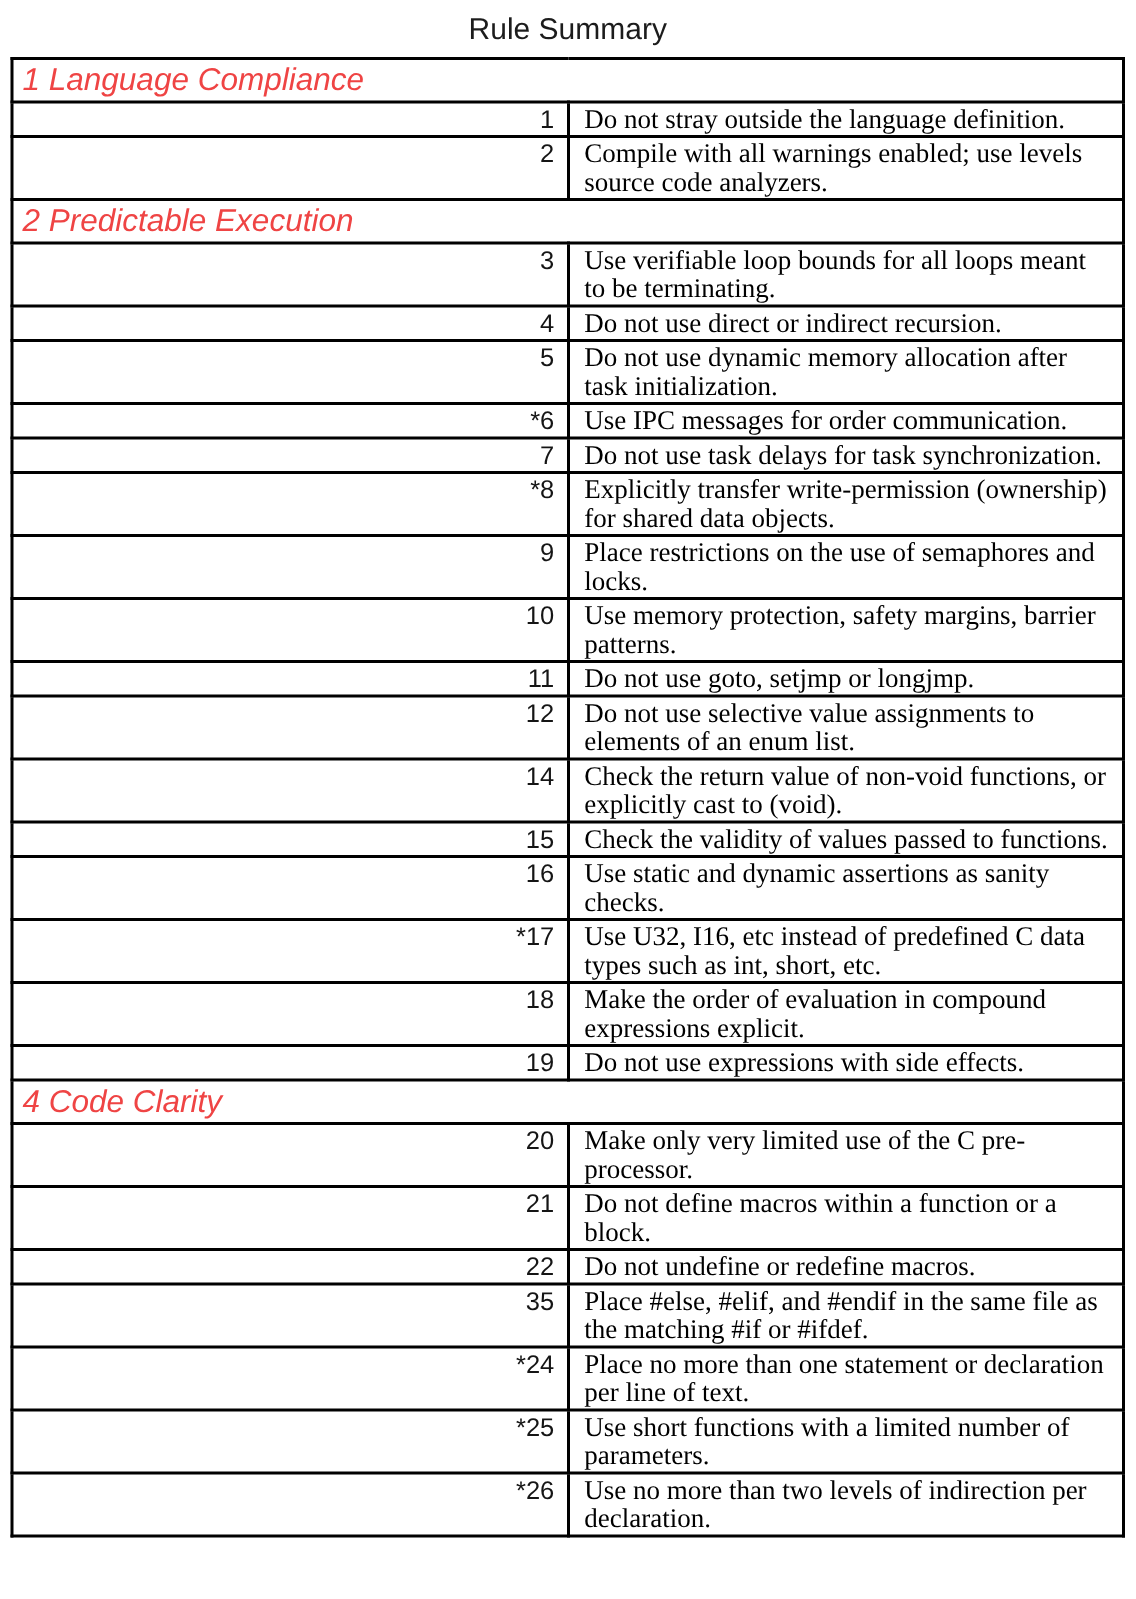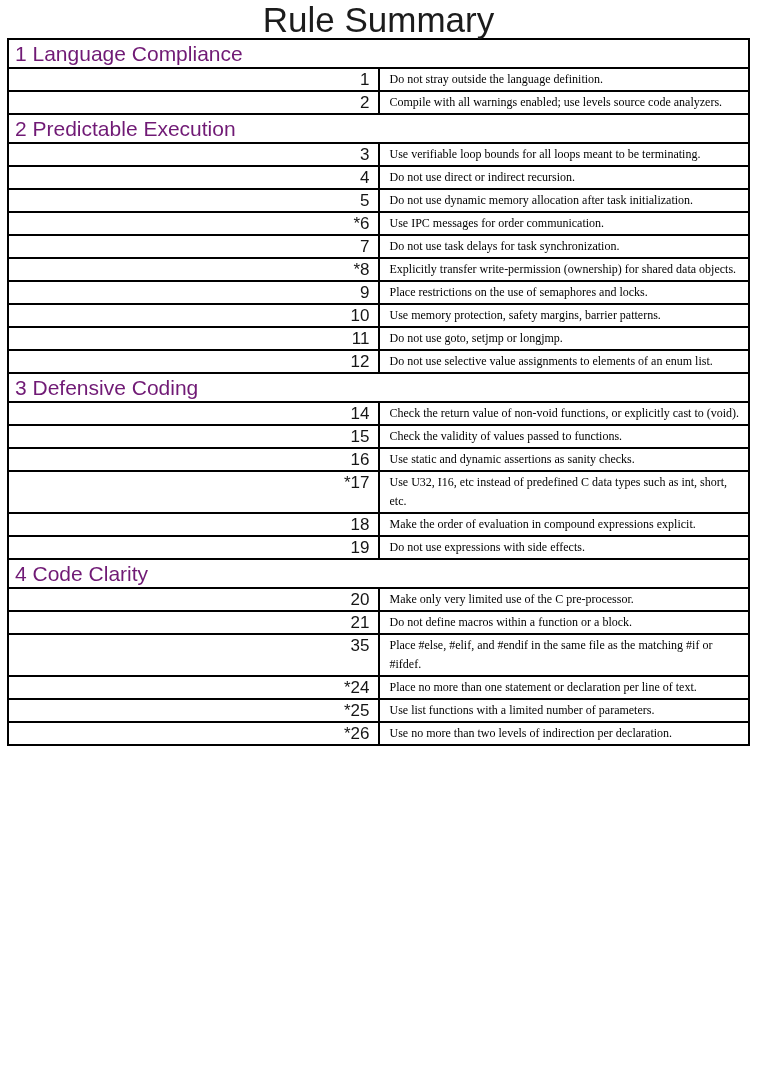--- a/index.html
+++ b/index.html
@@ -8,52 +8,53 @@
     background: #ffffff;
     width: 757px;
     height: 1066px;
     overflow: hidden;
     font-family: "Liberation Sans", sans-serif;
     color: #000000;
   }
   .page { width: 757px; }
   .title {
     text-align: center;
-    font-size: 35px;
+    font-size: 20px;
     line-height: 30px;
     color: #1c1c1c;
     padding: 5px 0 3px 0;
   }
   table.rules {
     border-collapse: collapse;
     table-layout: fixed;
     margin-left: 7px;
     width: 743px;
   }
   table.rules td { border: 2px solid #000; }
   td.section-header {
     font-size: 21px;
     line-height: 23px;
     padding: 2px 4px 2px 6px;
-    color: #701a75;
+    color: #ef4444;
     font-family: "Liberation Sans", sans-serif;
+    font-style: italic;
   }
   td.num {
     width: 88px;
     text-align: right;
     vertical-align: top;
     font-size: 17px;
     line-height: 19px;
     padding: 1px 8px 1px 2px;
     color: #151515;
     font-family: "Liberation Sans", sans-serif;
   }
   td.text {
     font-family: "Liberation Serif", serif;
-    font-size: 12px;
+    font-size: 18px;
     line-height: 19px;
     vertical-align: top;
     padding: 1px 6px 1px 10px;
     color: #000;
   }
 </style>
 </head>
 <body>
 
 <div class="page">
@@ -108,23 +109,20 @@
         </tr>
         <tr>
           <td class="num"><span>11</span></td>
           <td class="text"><span>Do not use goto, setjmp or longjmp.</span></td>
         </tr>
         <tr>
           <td class="num"><span>12</span></td>
           <td class="text"><span>Do not use selective value assignments to elements of an enum list.</span></td>
         </tr>
         <tr>
-          <td colspan="2" class="section-header"><span>3 Defensive Coding</span></td>
-        </tr>
-        <tr>
           <td class="num"><span>14</span></td>
           <td class="text"><span>Check the return value of non-void functions, or explicitly cast to (void).</span></td>
         </tr>
         <tr>
           <td class="num"><span>15</span></td>
           <td class="text"><span>Check the validity of values passed to functions.</span></td>
         </tr>
         <tr>
           <td class="num"><span>16</span></td>
           <td class="text"><span>Use static and dynamic assertions as sanity checks.</span></td>
@@ -146,30 +144,34 @@
         </tr>
         <tr>
           <td class="num"><span>20</span></td>
           <td class="text"><span>Make only very limited use of the C pre-processor.</span></td>
         </tr>
         <tr>
           <td class="num"><span>21</span></td>
           <td class="text"><span>Do not define macros within a function or a block.</span></td>
         </tr>
         <tr>
+          <td class="num"><span>22</span></td>
+          <td class="text"><span>Do not undefine or redefine macros.</span></td>
+        </tr>
+        <tr>
           <td class="num"><span>35</span></td>
           <td class="text"><span>Place #else, #elif, and #endif in the same file as the matching #if or #ifdef.</span></td>
         </tr>
         <tr>
           <td class="num"><span>*24</span></td>
           <td class="text"><span>Place no more than one statement or declaration per line of text.</span></td>
         </tr>
         <tr>
           <td class="num"><span>*25</span></td>
-          <td class="text"><span>Use list functions with a limited number of parameters.</span></td>
+          <td class="text"><span>Use short functions with a limited number of parameters.</span></td>
         </tr>
         <tr>
           <td class="num"><span>*26</span></td>
           <td class="text"><span>Use no more than two levels of indirection per declaration.</span></td>
         </tr>
       </tbody>
   </table>
 
 </div>
 

